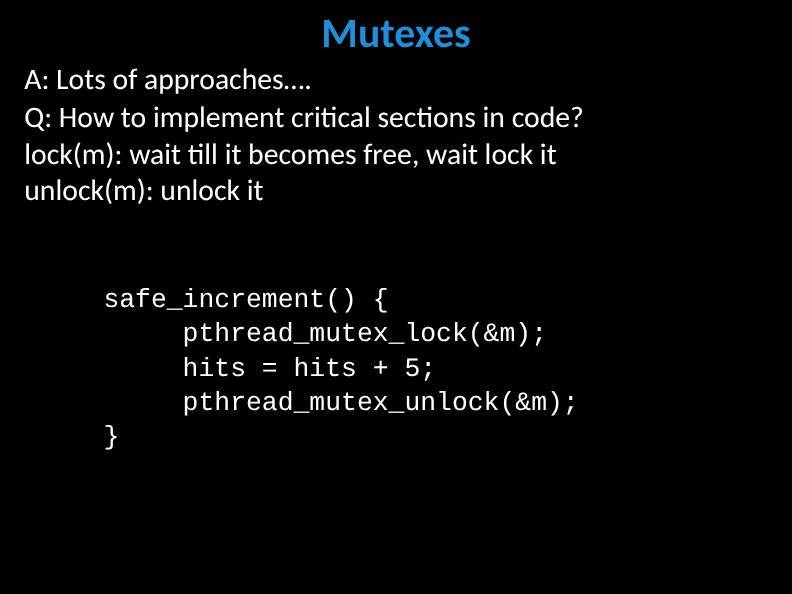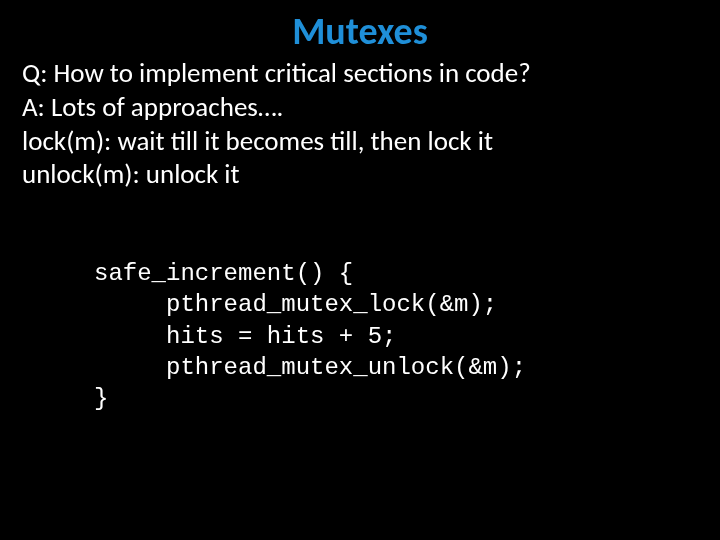--- a/index.html
+++ b/index.html
@@ -44,23 +44,23 @@
       margin-left: 72px;
       white-space: pre;
     }
   </style>
 </head>
 <body>
 
 <div class="slide">
   <h1 class="title">Mutexes</h1>
   <div class="body-text">
+    <p>A: Lots of approaches….</p>
     <p>Q: How to implement critical sections in code?</p>
-    <p>A: Lots of approaches….</p>
-    <p>lock(m): wait till it becomes till, then lock it</p>
+    <p>lock(m): wait till it becomes free, wait lock it</p>
     <p>unlock(m): unlock it</p>
   </div>
   <div class="code-block">
 <span>safe_increment() {</span>
 <span>     pthread_mutex_lock(&amp;m);</span>
 <span>     hits = hits + 5;</span>
 <span>     pthread_mutex_unlock(&amp;m);</span>
 <span>}</span>
   </div>
 </div>

